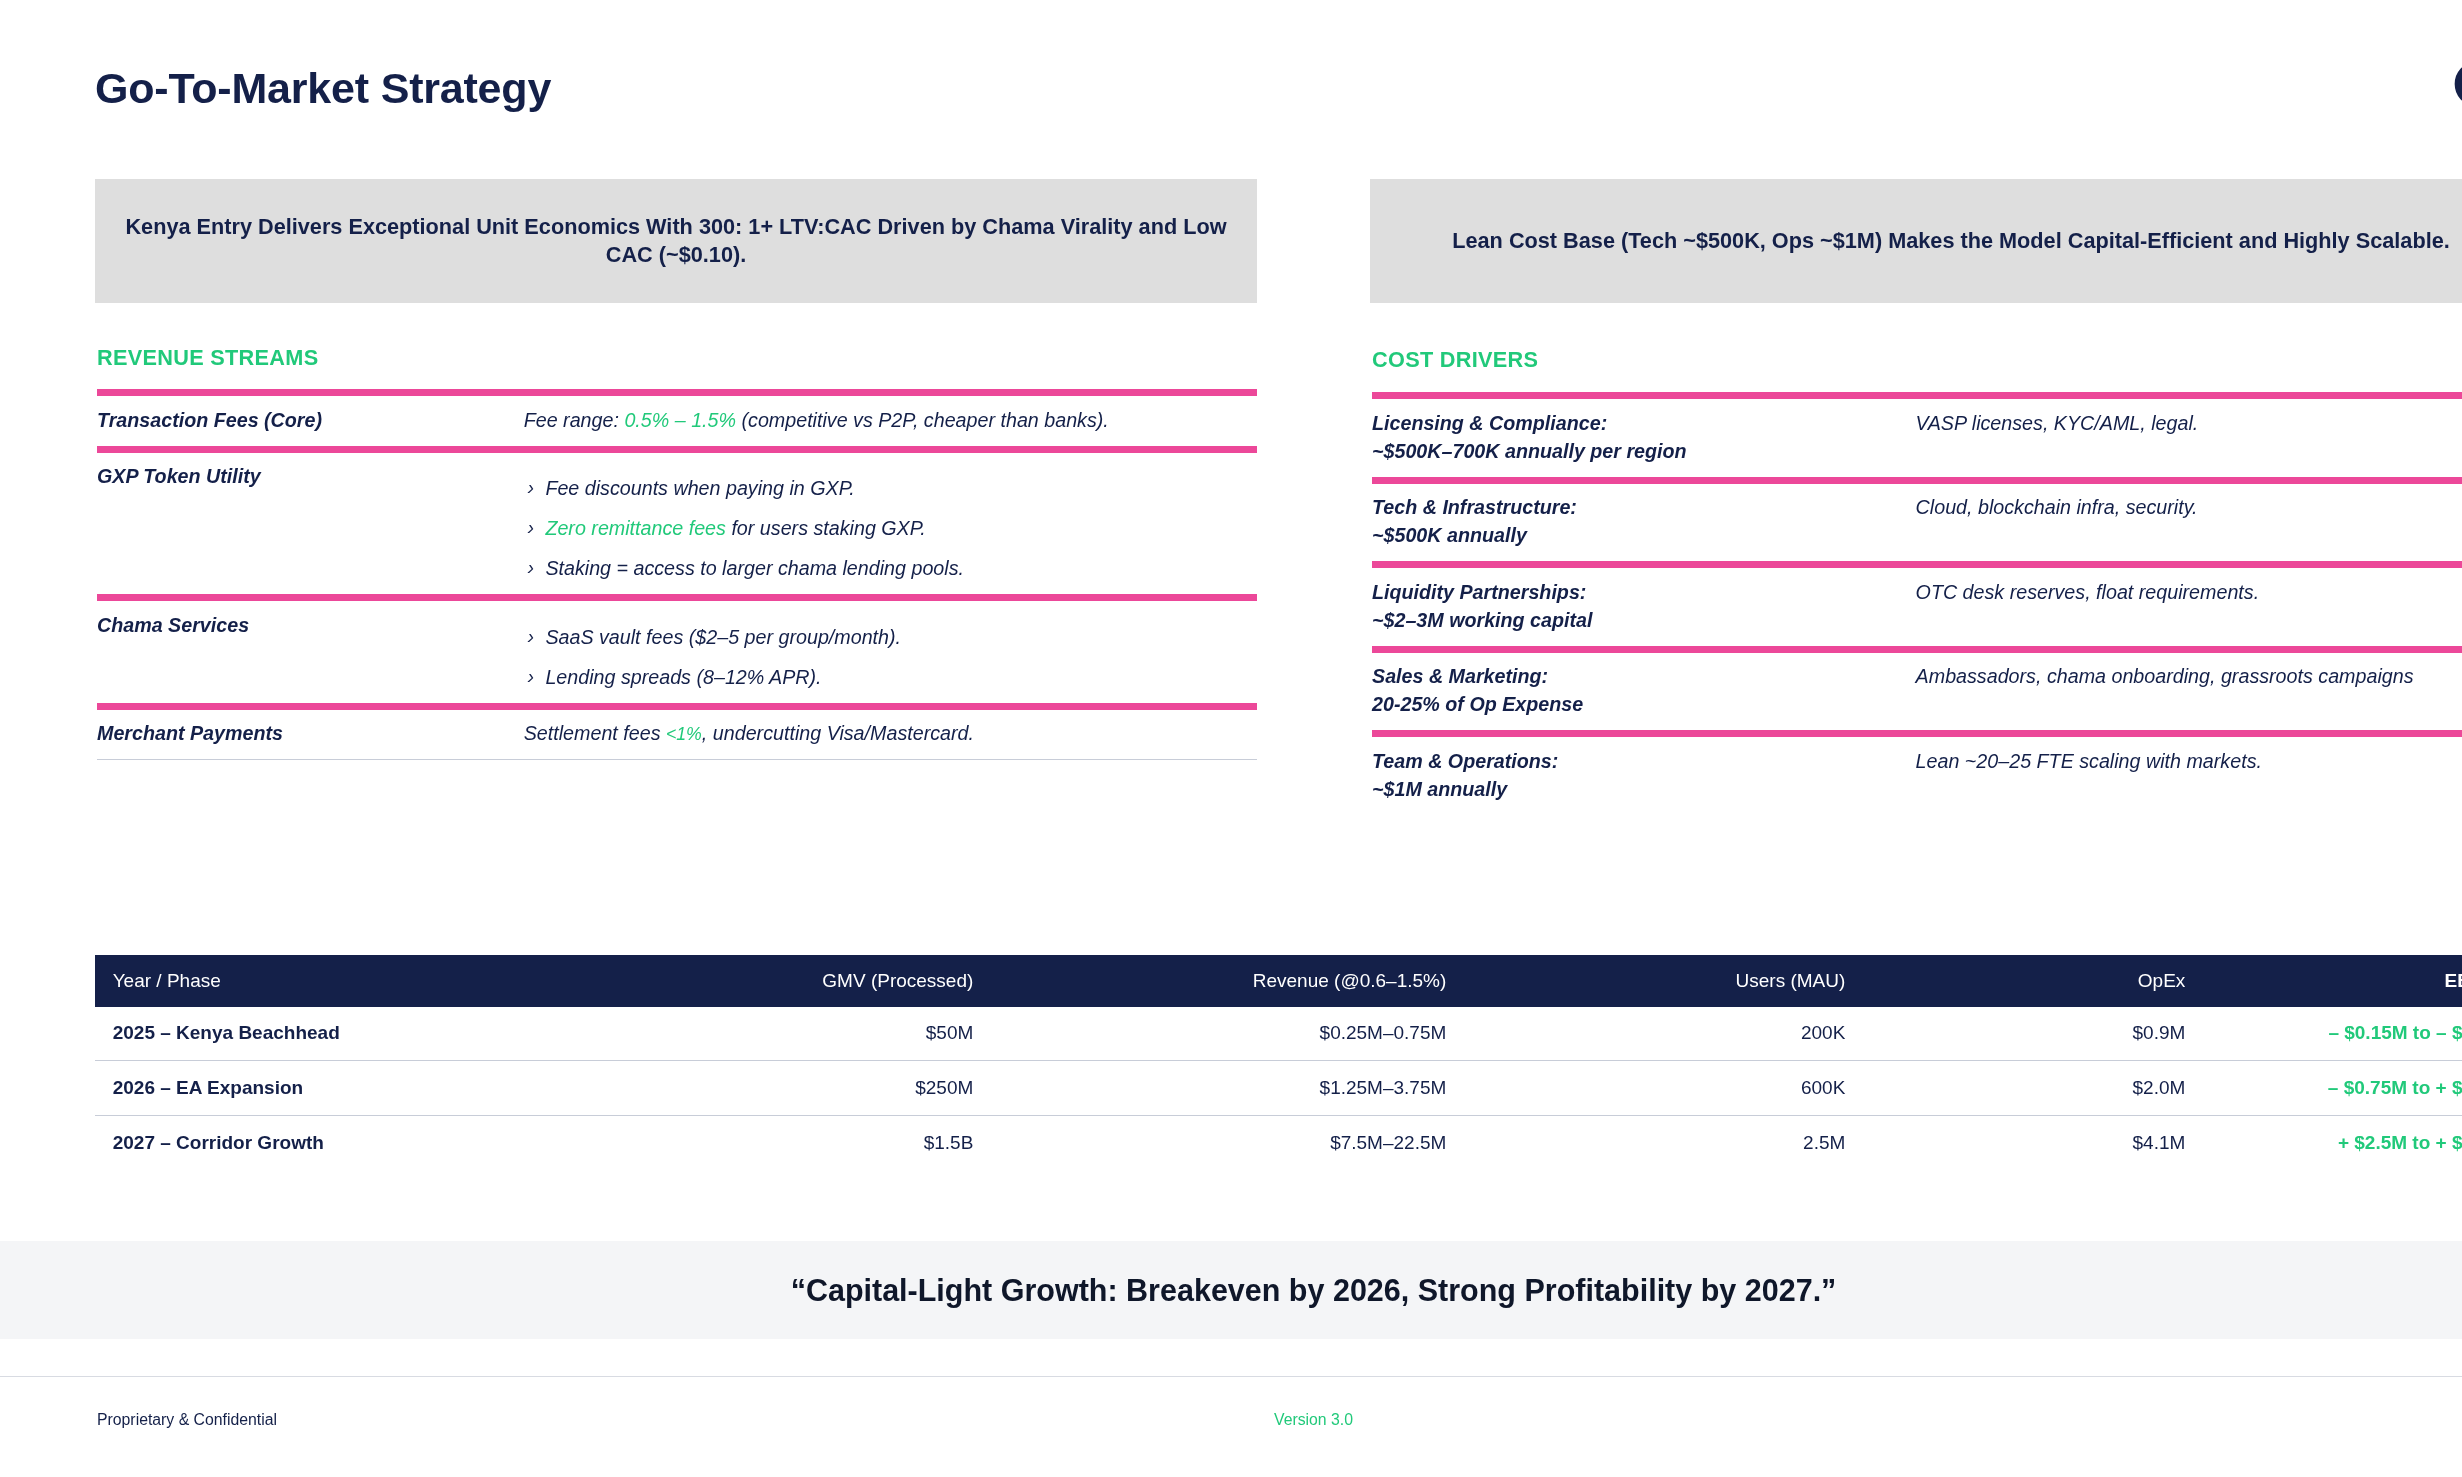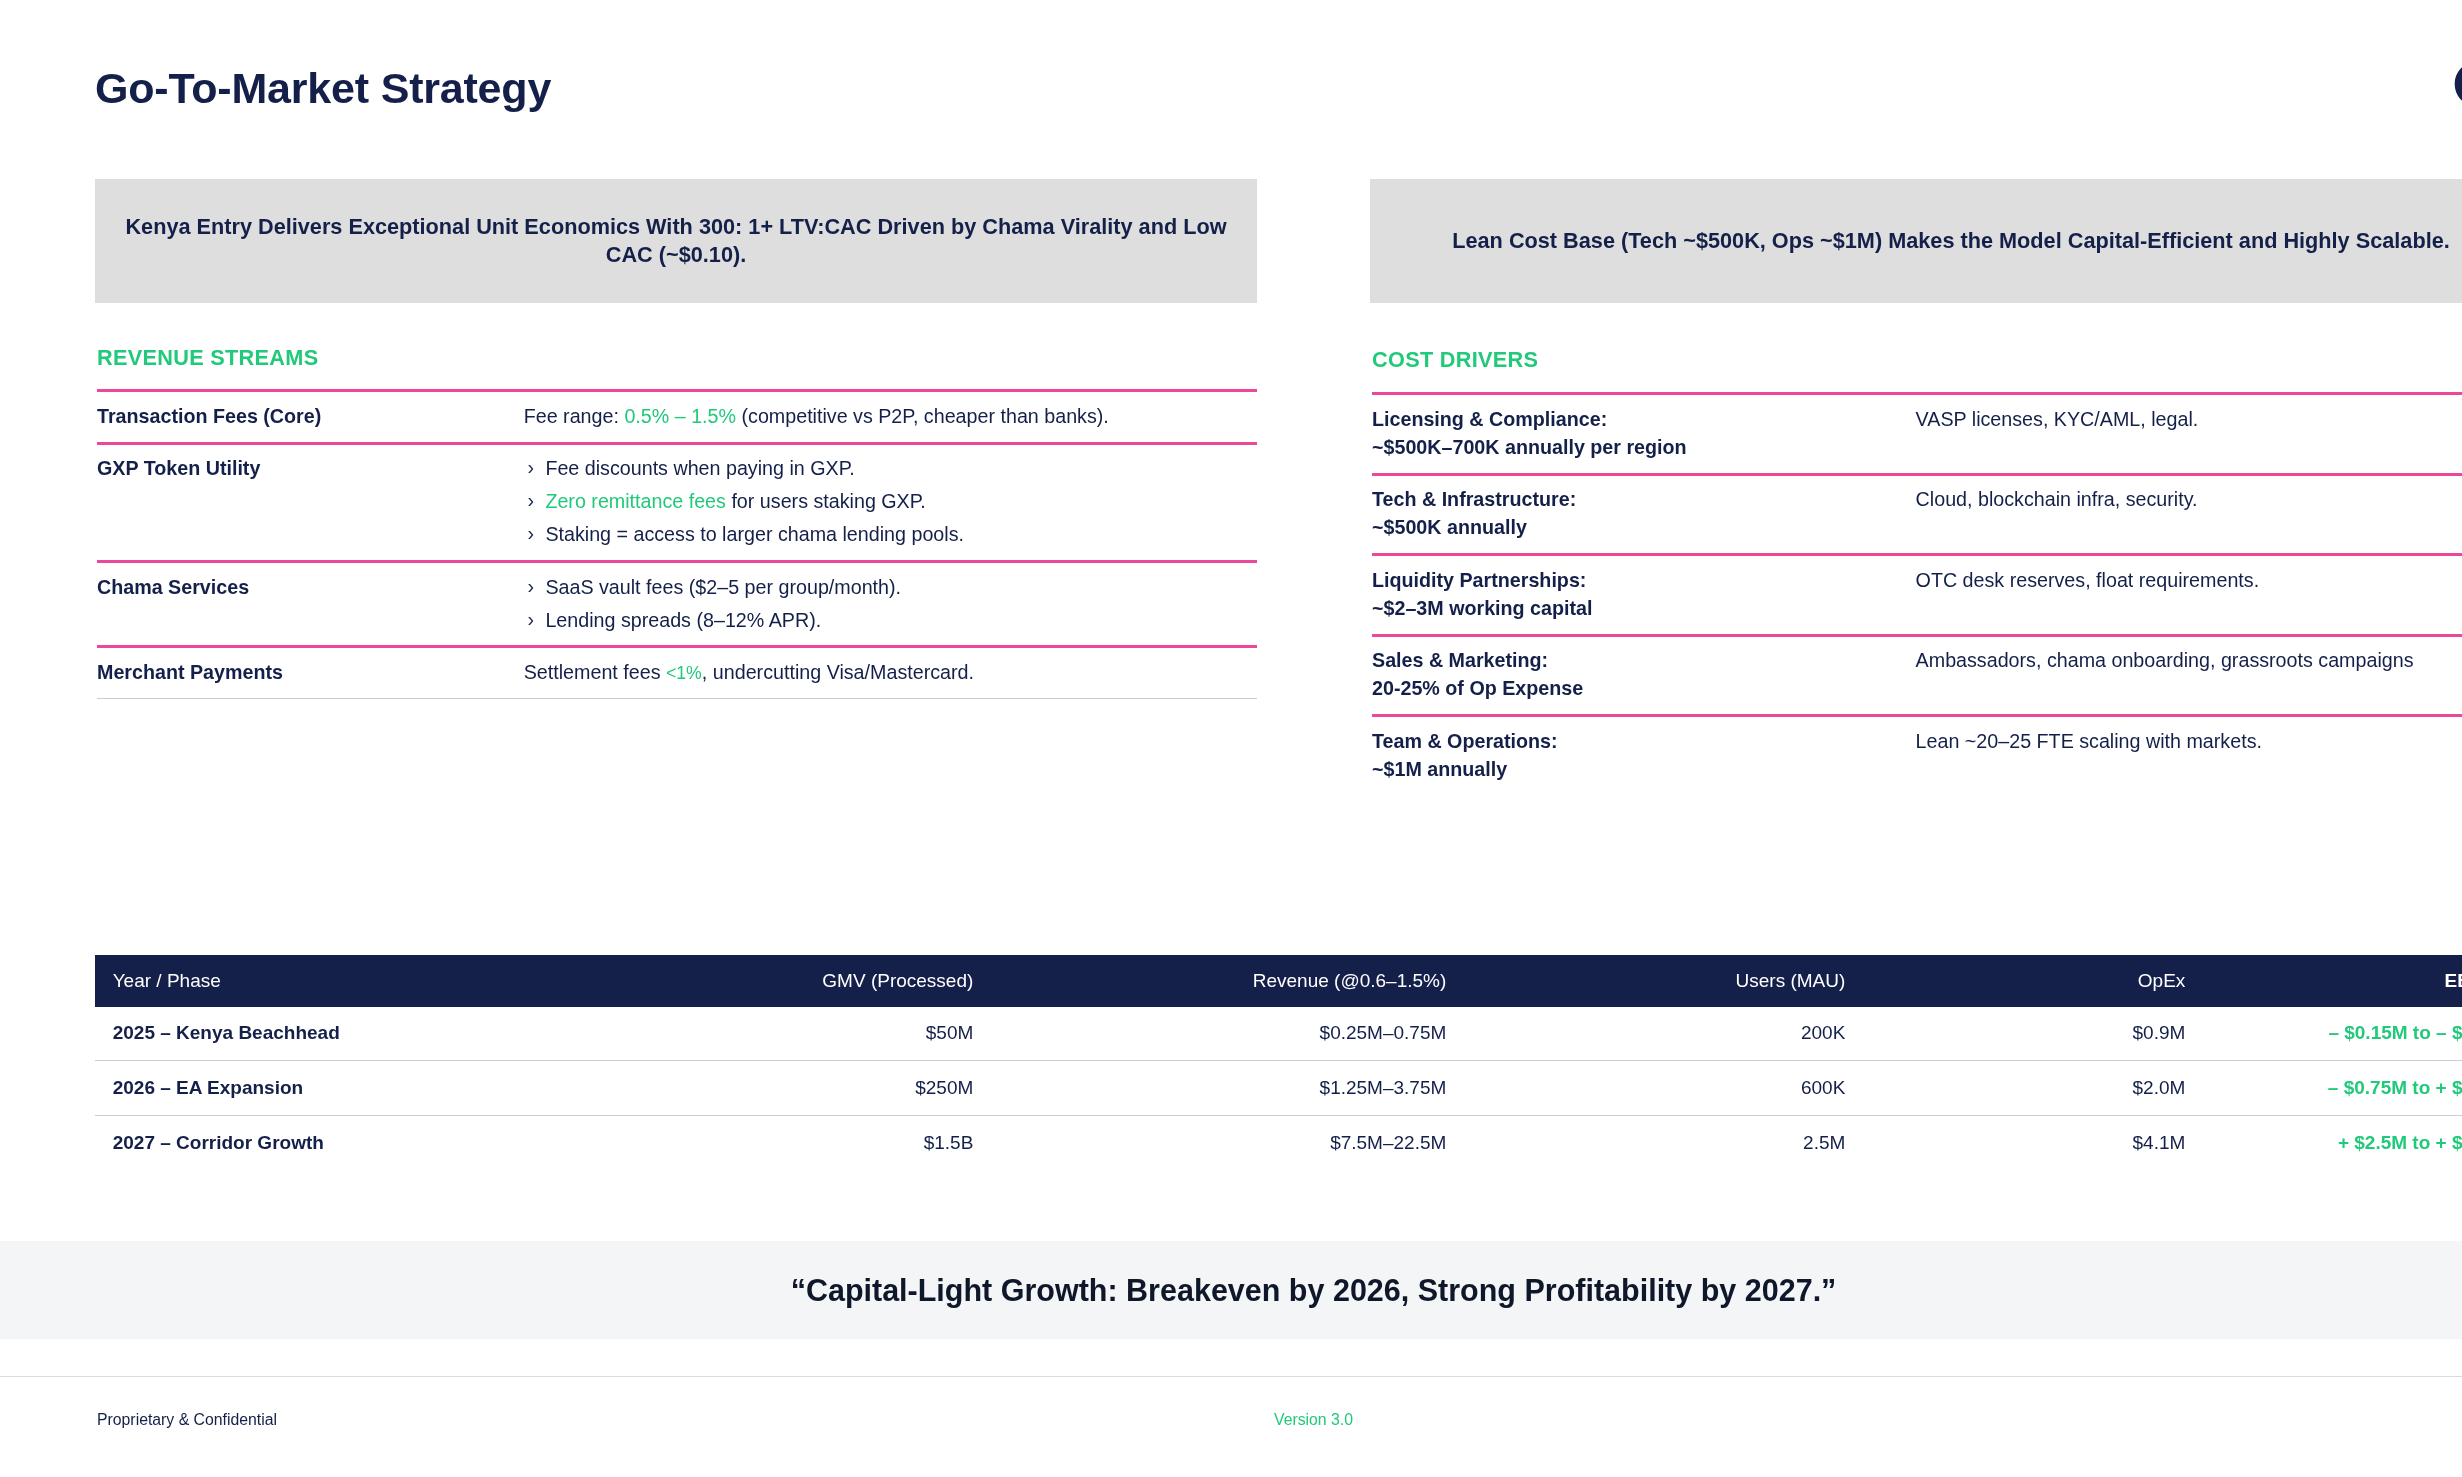--- a/index.html
+++ b/index.html
@@ -87,26 +87,27 @@
     left: 97px;
     top: 389px;
     width: 1160px;
   }
   #table-cost {
     left: 1372px;
     top: 392px;
     width: 1160px;
   }
   .lc-table td {
-    border-top: 3px solid #ec4899;
+    border-top: 7px solid #ec4899;
     padding: 10.8px 4.9px 10.8px 0;
     vertical-align: top;
     font-size: 19.7px;
     line-height: 1.42;
     color: #142049;
+    font-style: italic;
   }
   .lc-table tr:last-child td {
     border-bottom: 1px solid #c8cdd8;
   }
   #table-cost tr:last-child td {
     border-bottom: none;
   }
   .lc-table td.label {
     font-weight: bold;
     width: 404px;
@@ -119,20 +120,21 @@
   #table-cost td.value { padding-left: 11.8px; }
   .bullets {
     list-style: none;
     margin: 0;
     padding: 0;
   }
   .bullets li {
     position: relative;
     padding-left: 21.7px;
     margin-bottom: 4.9px;
+    margin-top: 12px;
   }
   .bullets li:last-child { margin-bottom: 0; }
   .bullets li:before {
     content: "\203A";
     position: absolute;
     left: 3.9px;
     top: -1px;
     color: #142049;
     font-size: 19.7px;
   }

